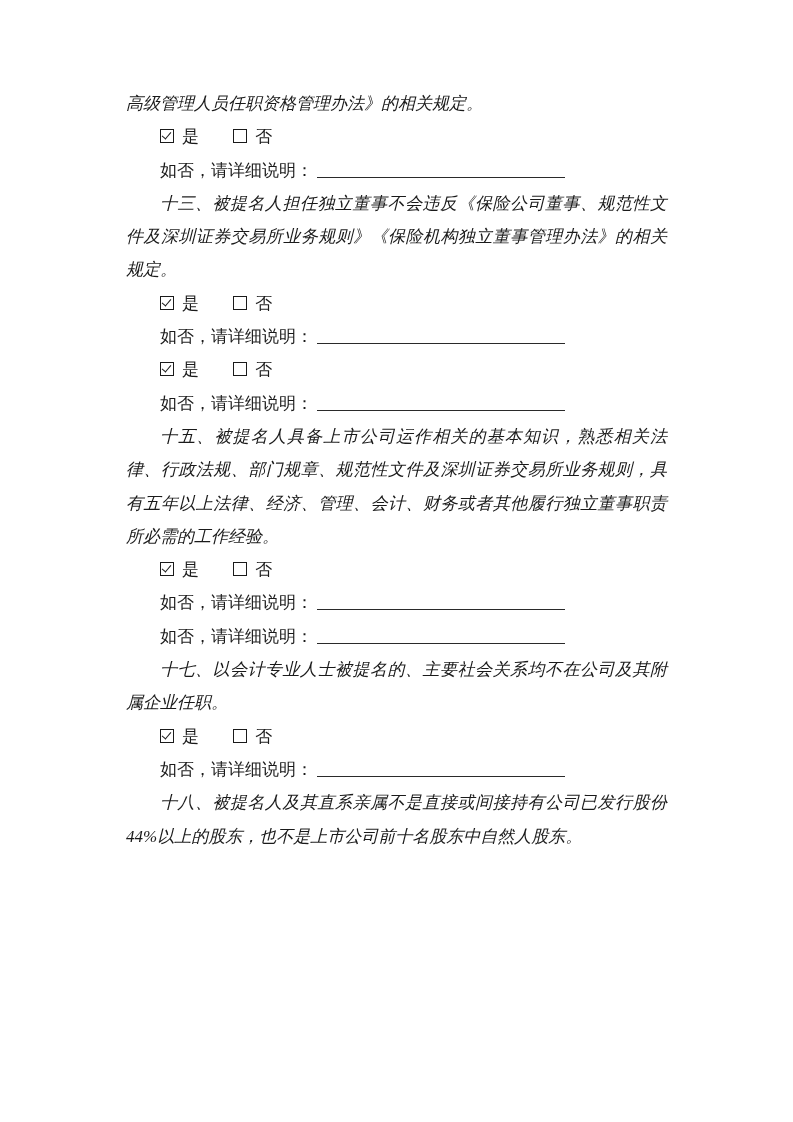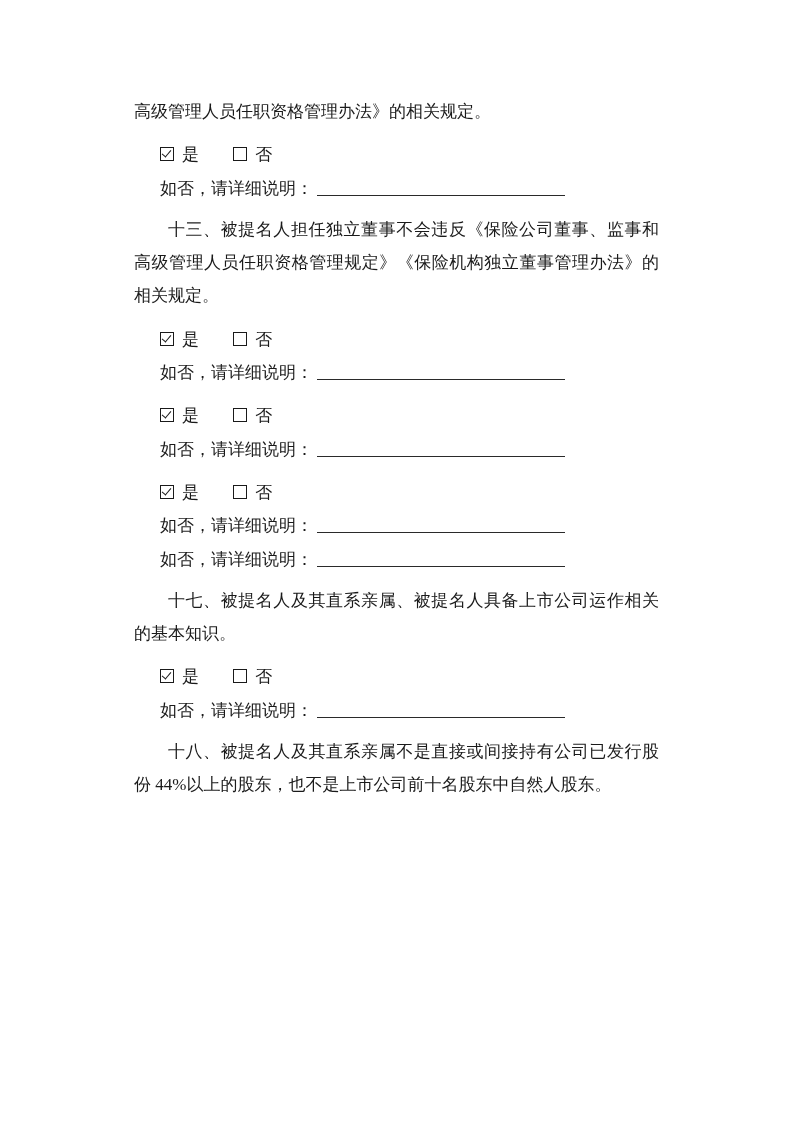--- a/index.html
+++ b/index.html
@@ -12,31 +12,31 @@
     height: 1122px;
     box-sizing: border-box;
     padding: 87px 126px 30px 126px;
     font-family: "Liberation Serif", "DejaVu Serif", serif;
     font-size: 17px;
     line-height: 33.3px;
     color: #1a1a1a;
     overflow: hidden;
   }
   .para {
-    margin: 8px;
+    margin: 0;
     text-align: justify;
     text-justify: inter-ideograph;
+    font-style: italic;
   }
   .para.indent {
     text-indent: 2em;
   }
   .opt-row {
     padding-left: 2em;
     white-space: nowrap;
-    margin-top: 10px;
   }
   .opt {
     display: inline-block;
     margin-right: 30px;
   }
   .cb {
     display: inline-block;
     width: 14px;
     height: 14px;
     border: 1px solid #1a1a1a;
@@ -82,58 +82,59 @@
     <div class="opt-row">
       <span class="opt"><span class="cb checked"></span><span class="opt-label">是</span></span>
       <span class="opt"><span class="cb"></span><span class="opt-label">否</span></span>
     </div>
     <div class="detail-row">
       <span>如否，请详细说明：</span><span class="blank"></span>
     </div>
   </div>
 
   <div class="block">
-    <p class="para indent">十三、被提名人担任独立董事不会违反《保险公司董事、监事和高级管理人员任职资格管理规定》《保险机构独立董事管理办法》的相关规定。</p>
+    <p class="para indent">十三、被提名人担任独立董事不会违反《保险公司董事、规范性文件及深圳证券交易所业务规则》《保险机构独立董事管理办法》的相关规定。</p>
     <div class="opt-row">
       <span class="opt"><span class="cb checked"></span><span class="opt-label">是</span></span>
       <span class="opt"><span class="cb"></span><span class="opt-label">否</span></span>
     </div>
     <div class="detail-row">
       <span>如否，请详细说明：</span><span class="blank"></span>
     </div>
   </div>
 
   <div class="block">
     <div class="opt-row">
       <span class="opt"><span class="cb checked"></span><span class="opt-label">是</span></span>
       <span class="opt"><span class="cb"></span><span class="opt-label">否</span></span>
     </div>
     <div class="detail-row">
       <span>如否，请详细说明：</span><span class="blank"></span>
     </div>
   </div>
 
   <div class="block">
+    <p class="para indent">十五、被提名人具备上市公司运作相关的基本知识，熟悉相关法律、行政法规、部门规章、规范性文件及深圳证券交易所业务规则，具有五年以上法律、经济、管理、会计、财务或者其他履行独立董事职责所必需的工作经验。</p>
     <div class="opt-row">
       <span class="opt"><span class="cb checked"></span><span class="opt-label">是</span></span>
       <span class="opt"><span class="cb"></span><span class="opt-label">否</span></span>
     </div>
     <div class="detail-row">
       <span>如否，请详细说明：</span><span class="blank"></span>
     </div>
   </div>
 
   <div class="block">
     <div class="detail-row">
       <span>如否，请详细说明：</span><span class="blank"></span>
     </div>
   </div>
 
   <div class="block">
-    <p class="para indent">十七、被提名人及其直系亲属、被提名人具备上市公司运作相关的基本知识。</p>
+    <p class="para indent">十七、以会计专业人士被提名的、主要社会关系均不在公司及其附属企业任职。</p>
     <div class="opt-row">
       <span class="opt"><span class="cb checked"></span><span class="opt-label">是</span></span>
       <span class="opt"><span class="cb"></span><span class="opt-label">否</span></span>
     </div>
     <div class="detail-row">
       <span>如否，请详细说明：</span><span class="blank"></span>
     </div>
   </div>
 
   <div class="block">

